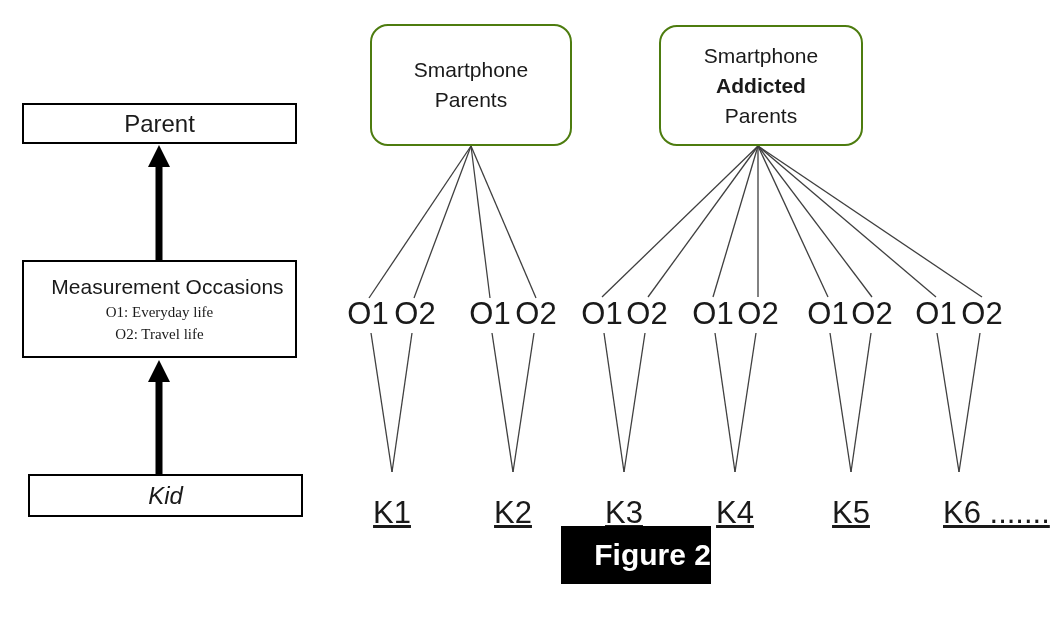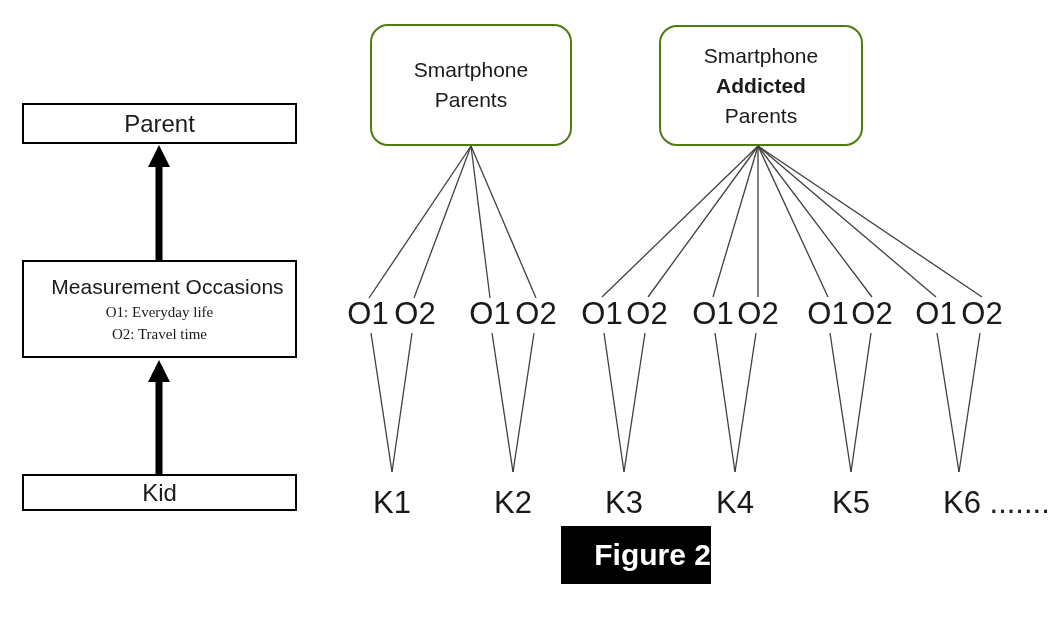--- a/index.html
+++ b/index.html
@@ -27,21 +27,21 @@
     display: flex;
     flex-direction: column;
     align-items: center;
     justify-content: center;
     text-align: right;
     color: #1a1a1a;
     box-sizing: border-box;
   }
   .parent-box   { left: 22px;  top: 103px; width: 275px; height: 41px;  font-size: 24px; }
   .measure-box  { left: 22px;  top: 260px; width: 275px; height: 98px;  }
-  .kid-box      { left: 22px;  top: 474px; width: 275px; height: 37px;  font-size: 24px; }
+  .kid-box      { left: 28px;  top: 474px; width: 275px; height: 43px;  font-size: 24px; font-style: italic; }
   .measure-title { font-size: 21px; line-height: 28px; margin-left: 16px; }
   .measure-sub   { font-size: 15px; line-height: 22px; font-family: Liberation Serif, serif; }
   .group-box {
     position: absolute;
     border: 2px solid #4d7c0f;
     border-radius: 18px;
     background: #ffffff;
     display: flex;
     flex-direction: column;
     align-items: center;
@@ -57,21 +57,21 @@
   .group-line-2 { font-weight: bold; }
   .o-label, .k-label {
     position: absolute;
     color: #1a1a1a;
     font-size: 31px;
     line-height: 26px;
     white-space: nowrap;
     transform: translateX(-50%);
   }
   .o-label { top: 301px; }
-  .k-label { top: 490px; }
+  .k-label { top: 500px; text-decoration: underline; }
   .k-label.no-center { transform: none; }
   .figure-label {
     position: absolute;
     left: 561px; top: 526px;
     width: 150px; height: 58px;
     background: #000000;
     color: #ffffff;
     font-size: 30px;
     font-weight: bold;
     display: flex;
@@ -125,21 +125,21 @@
     </g>
   </svg>
 
   <div class="box parent-box">
     <span>Parent</span>
   </div>
 
   <div class="box measure-box">
     <span class="measure-title">Measurement Occasions</span>
     <span class="measure-sub">O1: Everyday life</span>
-    <span class="measure-sub">O2: Travel time</span>
+    <span class="measure-sub">O2: Travel life</span>
   </div>
 
   <div class="box kid-box">
     <span>Kid</span>
   </div>
 
   <div class="group-box group-box-1">
     <span>Smartphone</span>
     <span>Parents</span>
   </div>

